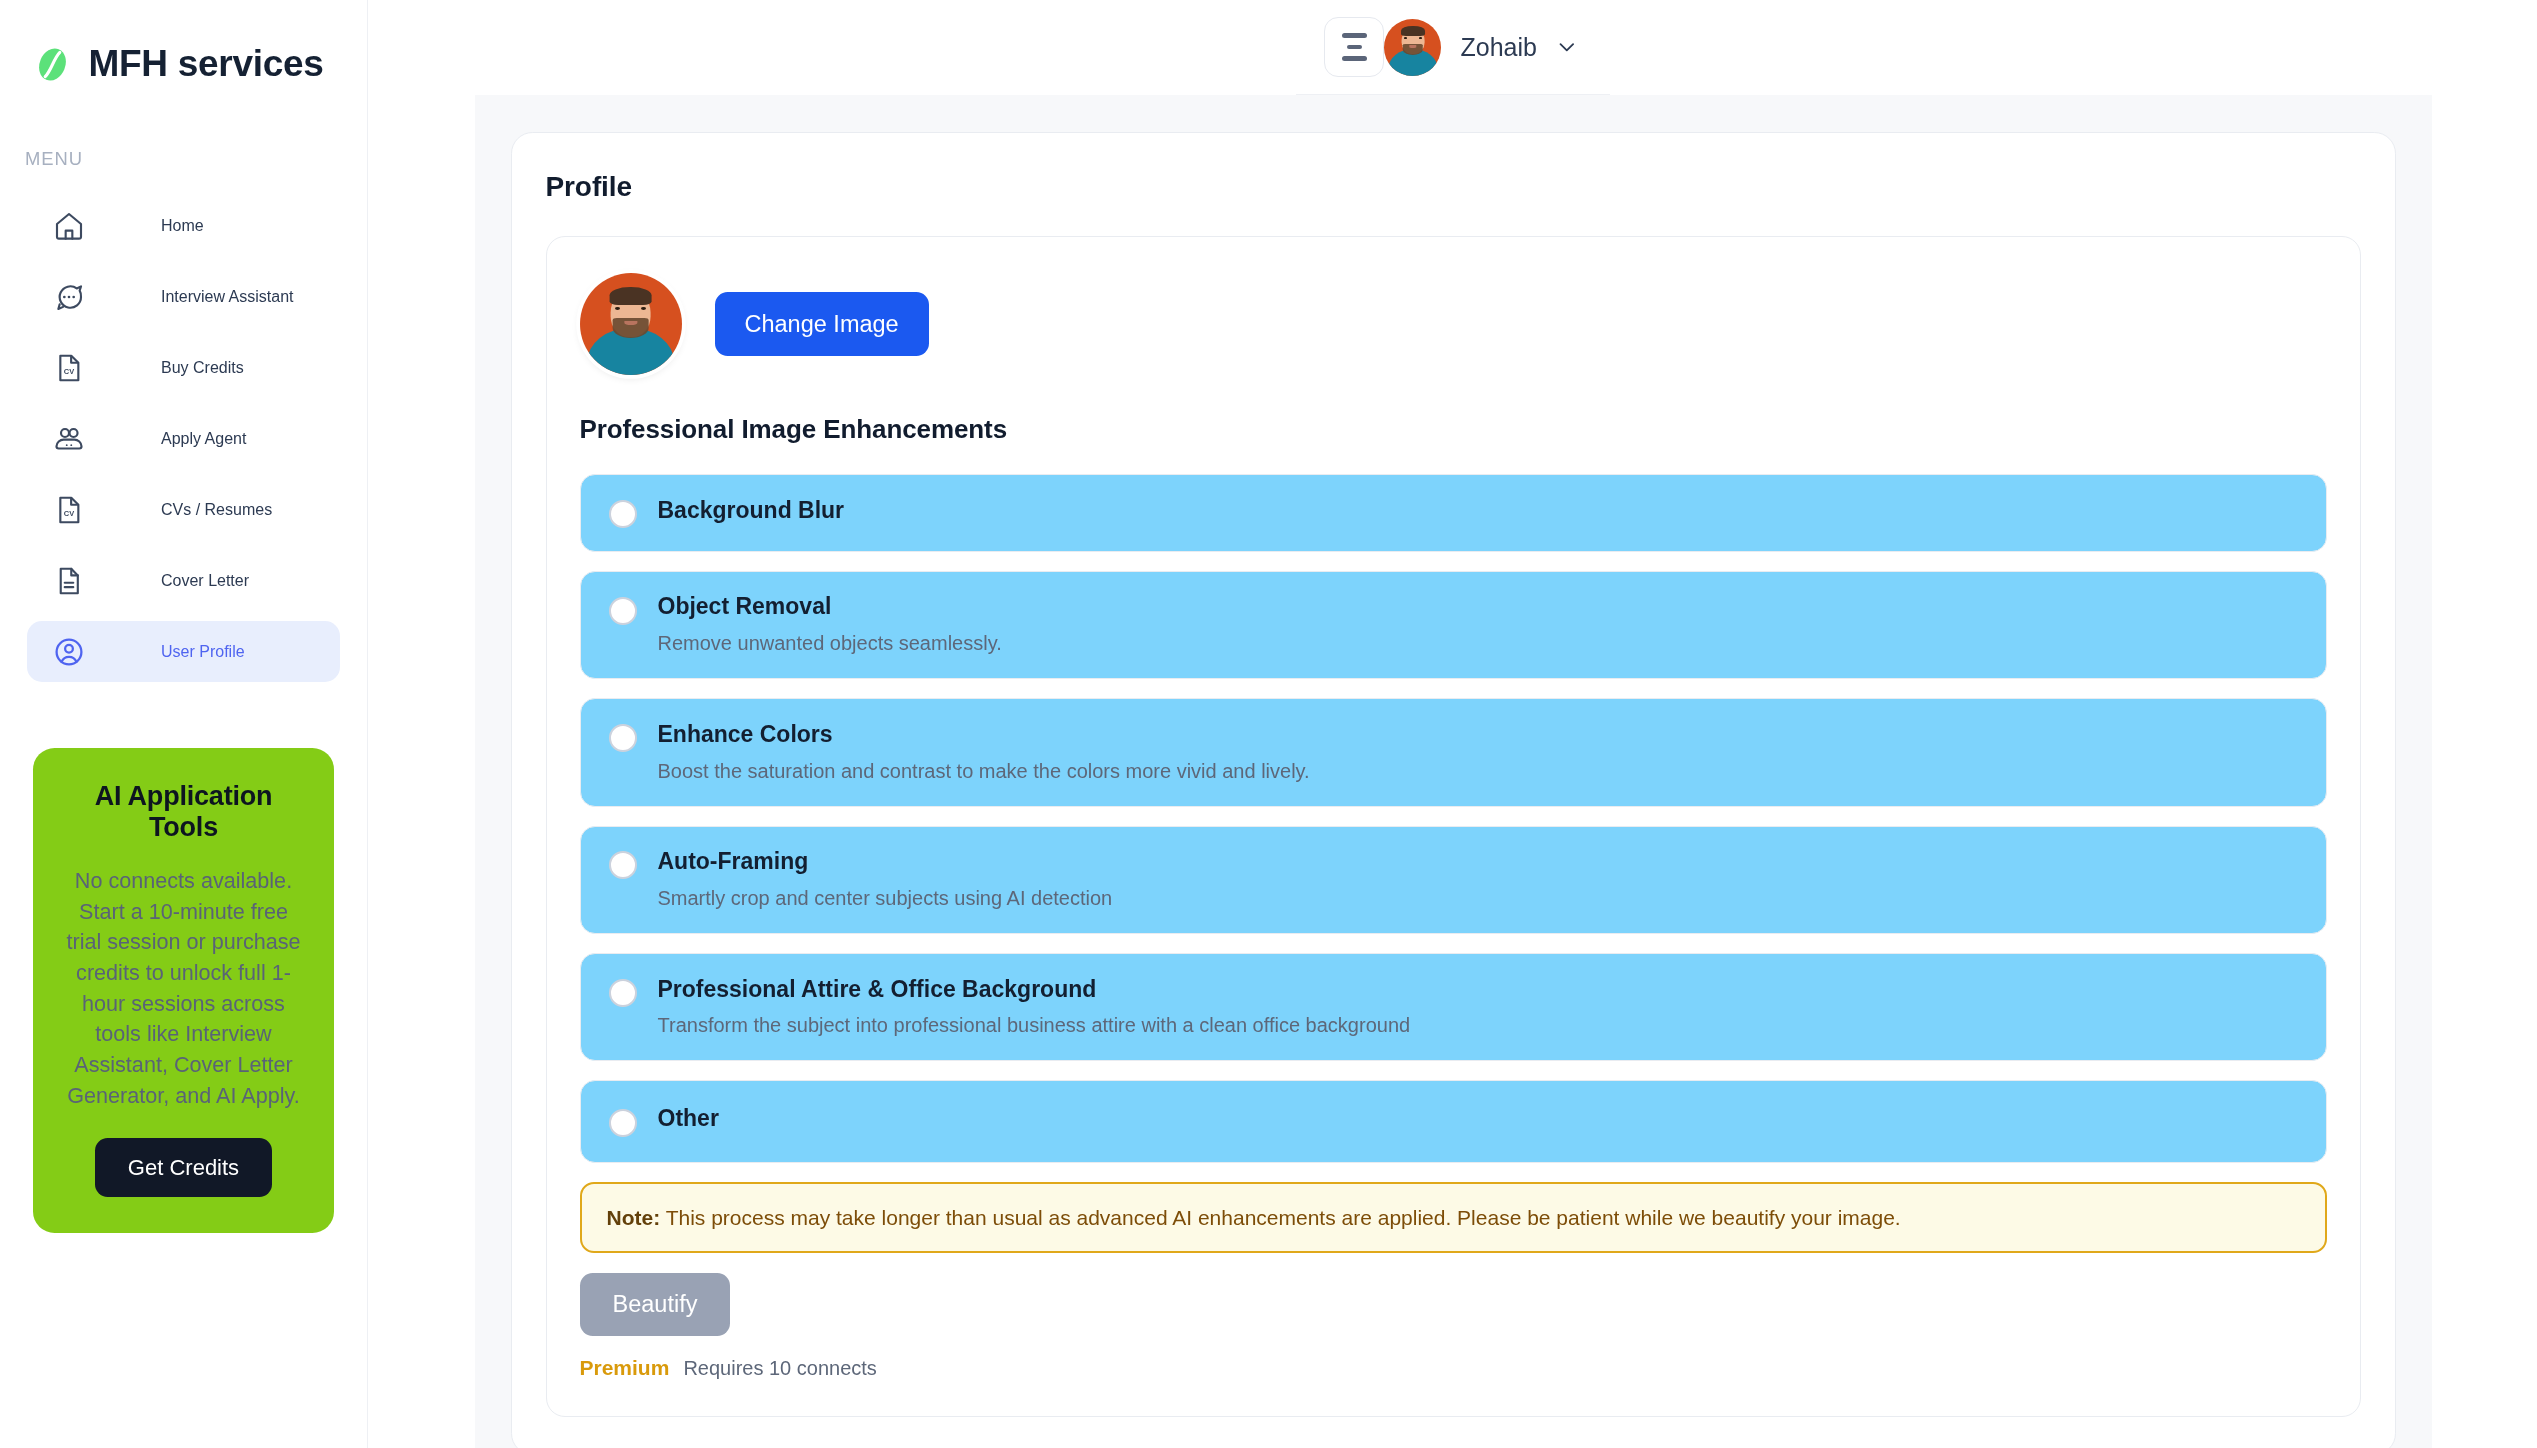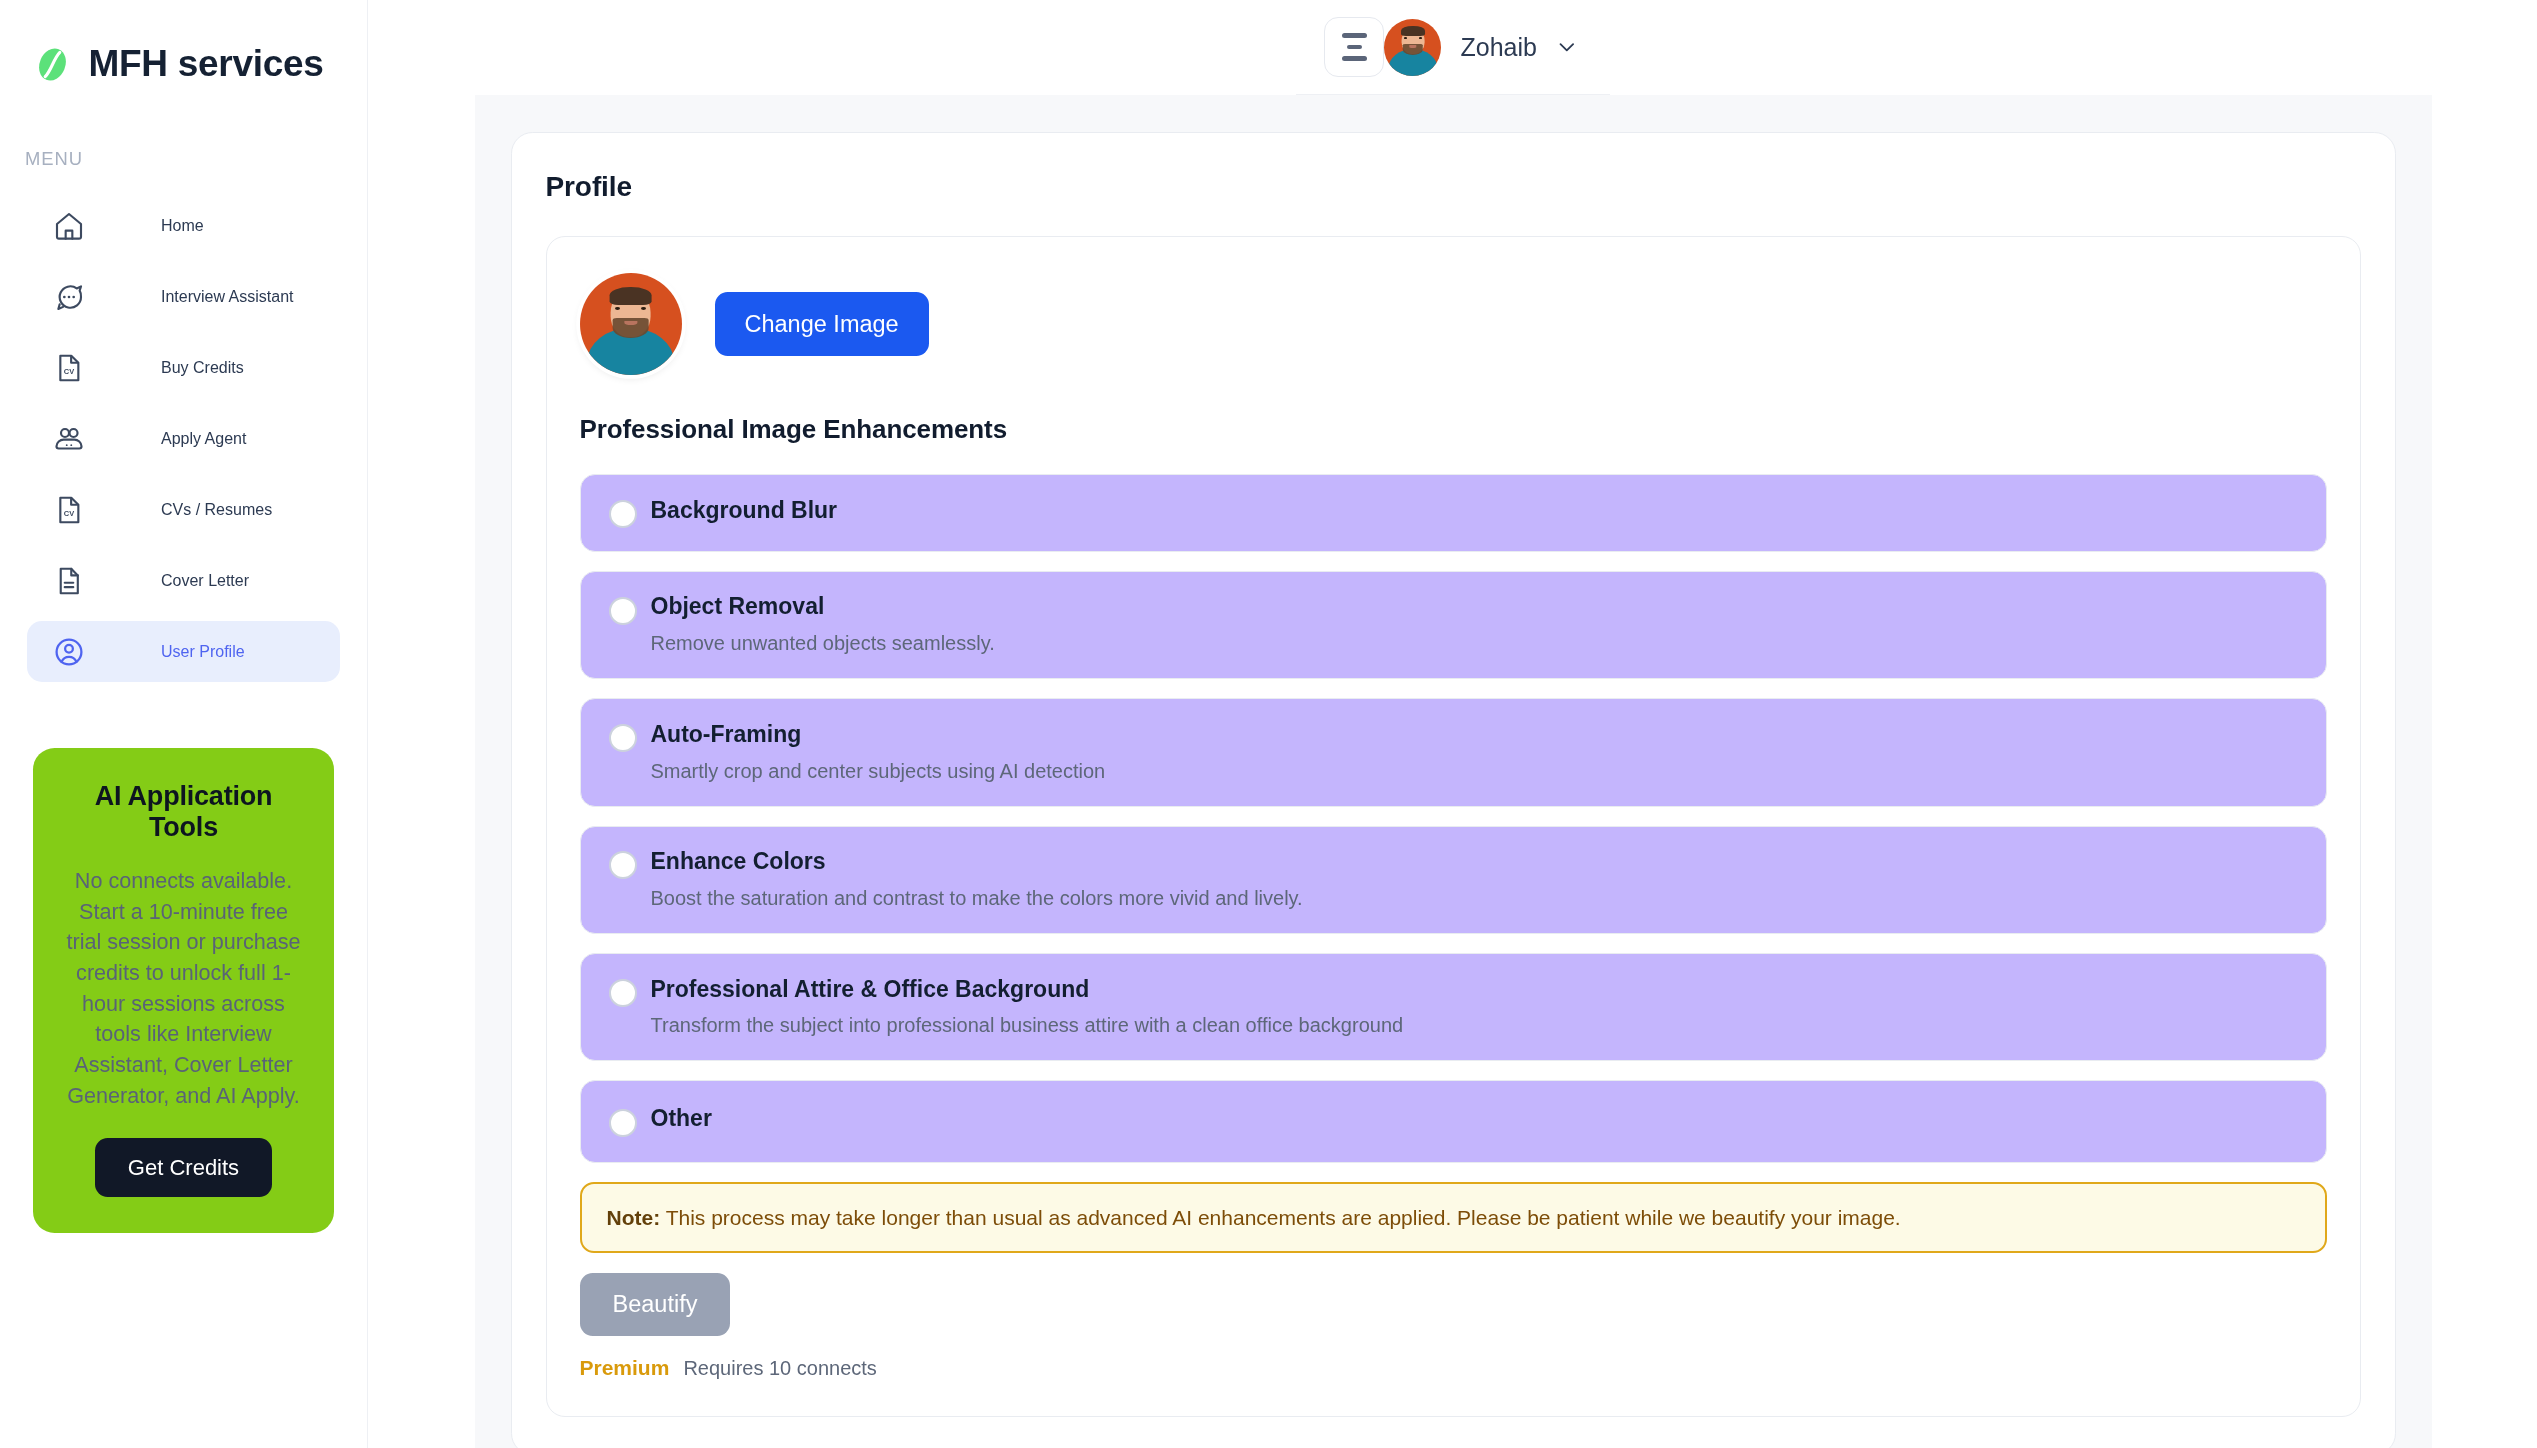--- a/index.html
+++ b/index.html
@@ -101,21 +101,21 @@
   .btn-primary {
     background: #1b59f0; color: #fff; border: none; border-radius: 12.7px;
     font-size: 23.5px; font-weight: 500; padding: 18.4px 30px; cursor: pointer;
     font-family: inherit;
   }
   .section-title { font-size: 26px; font-weight: 700; color: #111c2e; margin-bottom: 29px; letter-spacing: -0.1px;}
 
   .opt {
     border: 1.9px solid #e9ecf1; border-radius: 15px;
     padding: 21.6px 28px 23px 28px; margin-bottom: 19px;
-    display: flex; gap: 14px; cursor: pointer; background: #c4b5fd;
+    display: flex; gap: 21px; cursor: pointer; background: #7dd3fc;
   }
   .opt .radio {
     width: 28px; height: 28px; border-radius: 50%;
     border: 2.5px solid #ccd2dd; flex: 0 0 28px; margin-top: 3.2px; background: #fff;
   }
   .opt .opt-body { flex: 1 1 auto; min-width: 0; }
   .opt .opt-title { font-size: 23px; font-weight: 600; color: #131f31; line-height: 1.15; }
   .opt .opt-desc { font-size: 20px; color: #5d6779; margin-top: 11.4px; line-height: 1.2;}
   .opt.compact { padding-top: 24px; padding-bottom: 25px; }
 
@@ -346,30 +346,30 @@
             <span class="radio"></span>
             <span class="opt-body">
               <span class="opt-title" style="display: block;">Object Removal</span>
               <span class="opt-desc" style="display: block;">Remove unwanted objects seamlessly.</span>
             </span>
           </div>
 
           <div class="opt">
             <span class="radio"></span>
             <span class="opt-body">
+              <span class="opt-title" style="display: block;">Enhance Colors</span>
+              <span class="opt-desc" style="display: block;">Boost the saturation and contrast to make the colors more vivid and lively.</span>
+            </span>
+          </div>
+
+          <div class="opt">
+            <span class="radio"></span>
+            <span class="opt-body">
               <span class="opt-title" style="display: block;">Auto-Framing</span>
               <span class="opt-desc" style="display: block;">Smartly crop and center subjects using AI detection</span>
-            </span>
-          </div>
-
-          <div class="opt">
-            <span class="radio"></span>
-            <span class="opt-body">
-              <span class="opt-title" style="display: block;">Enhance Colors</span>
-              <span class="opt-desc" style="display: block;">Boost the saturation and contrast to make the colors more vivid and lively.</span>
             </span>
           </div>
 
           <div class="opt">
             <span class="radio"></span>
             <span class="opt-body">
               <span class="opt-title" style="display: block;">Professional Attire &amp; Office Background</span>
               <span class="opt-desc" style="display: block;">Transform the subject into professional business attire with a clean office background</span>
             </span>
           </div>

